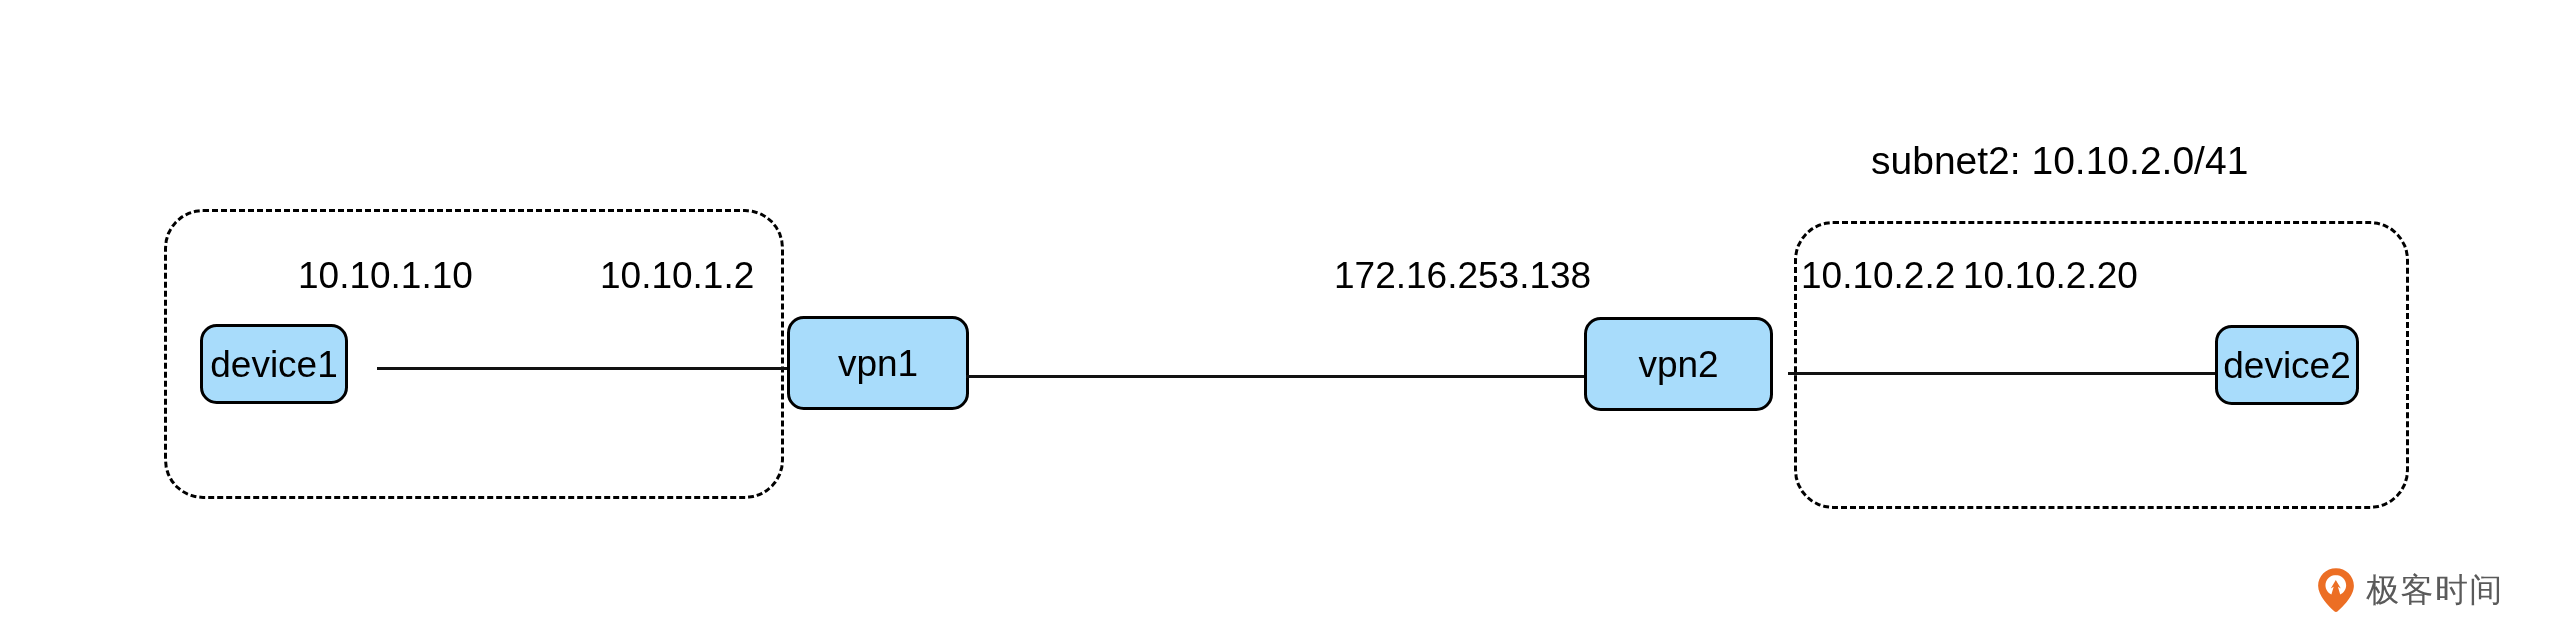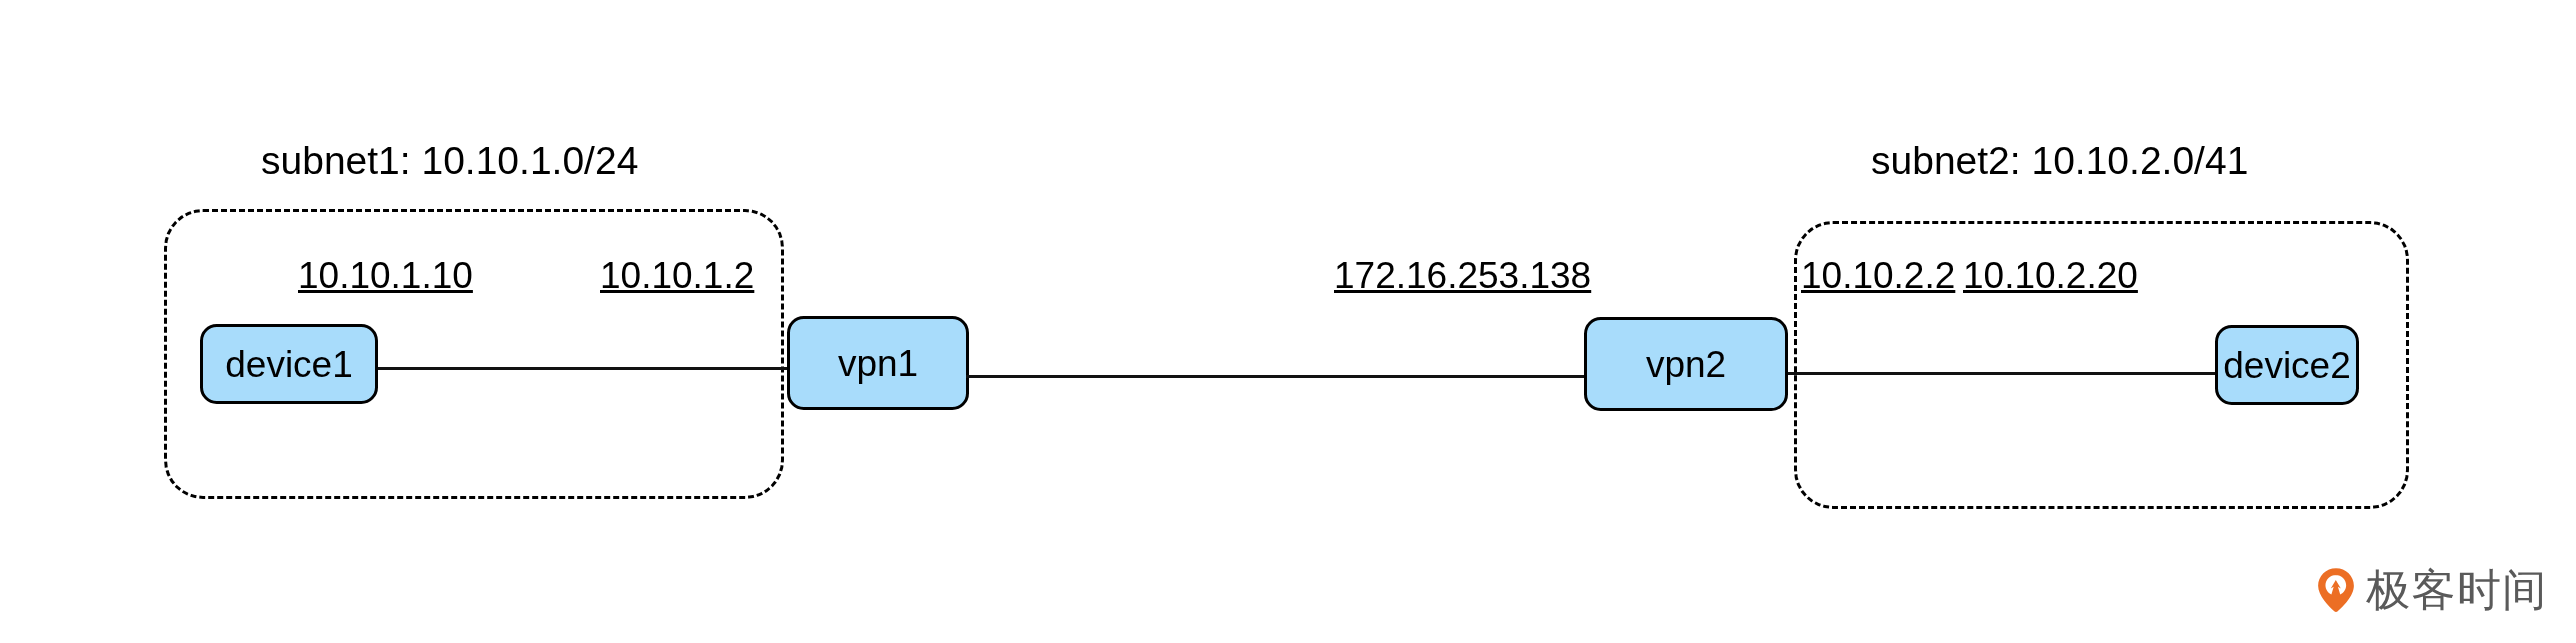--- a/index.html
+++ b/index.html
@@ -49,79 +49,77 @@
   }
 
   
   .iplabel{
     position:absolute;
     font-size:37px;
     line-height:40px;
     color:#000000;
     white-space:nowrap;
     font-family:"Liberation Sans", sans-serif;
-    text-decoration:underline;
   }
 
   
   .link{
     position:absolute;
     height:0;
     border-top:3.2px solid #111111;
   }
 
   
   #watermark{
     position:absolute;
     left:2316px;top:567px;
     display:flex;align-items:center;gap:10.3px;
     opacity:.98;
   }
   #watermark .wm-logo{
     width:40px;height:46px;position:relative;flex:0 0 auto;
   }
   #watermark .wm-text{
-    font-size:44px;line-height:40px;color:#575757;
+    font-size:33px;line-height:40px;color:#575757;
     letter-spacing:1.3px;white-space:nowrap;
     font-family:"DejaVu Sans", sans-serif;
   }
 </style>
 </head>
 <body>
 
 <div id="stage">
 
-  <div class="subnet-caption" style="left:261px;top:138px;">subnet1: 10.10.1.0/24</div>
 
   <div class="subnet-box" style="left:164px;top:209px;width:620px;height:290px;"></div>
 
   <div class="iplabel" style="left:298px;top:256px;">10.10.1.10</div>
 
   <div class="iplabel" style="left:600px;top:256px;">10.10.1.2</div>
 
   <div class="link" style="left:377px;top:367px;width:412px;"></div>
 
-  <div class="node" style="left:200px;top:324px;width:178px;height:80px;">
+  <div class="node" style="left:200px;top:324px;width:148px;height:80px;">
     <span>device1</span>
   </div>
 
   <div class="node" style="left:787px;top:316px;width:182px;height:94px;">
     <span>vpn1</span>
   </div>
 
 
   <div class="iplabel" style="left:1334px;top:256px;">172.16.253.138</div>
 
   <div class="link" style="left:966px;top:375px;width:620px;"></div>
 
   <div class="subnet-caption" style="left:1871px;top:138px;">subnet2: 10.10.2.0/41</div>
 
   <div class="subnet-box" style="left:1794px;top:221px;width:615px;height:288px;"></div>
 
-  <div class="node" style="left:1584px;top:317px;width:204px;height:94px;">
+  <div class="node" style="left:1584px;top:317px;width:189px;height:94px;">
     <span>vpn2</span>
   </div>
 
   <div class="iplabel" style="left:1801px;top:256px;">10.10.2.2</div>
 
   <div class="iplabel" style="left:1963px;top:256px;">10.10.2.20</div>
 
   <div class="link" style="left:1788px;top:372px;width:430px;"></div>
 
   <div class="node" style="left:2215px;top:325px;width:144px;height:80px;">

